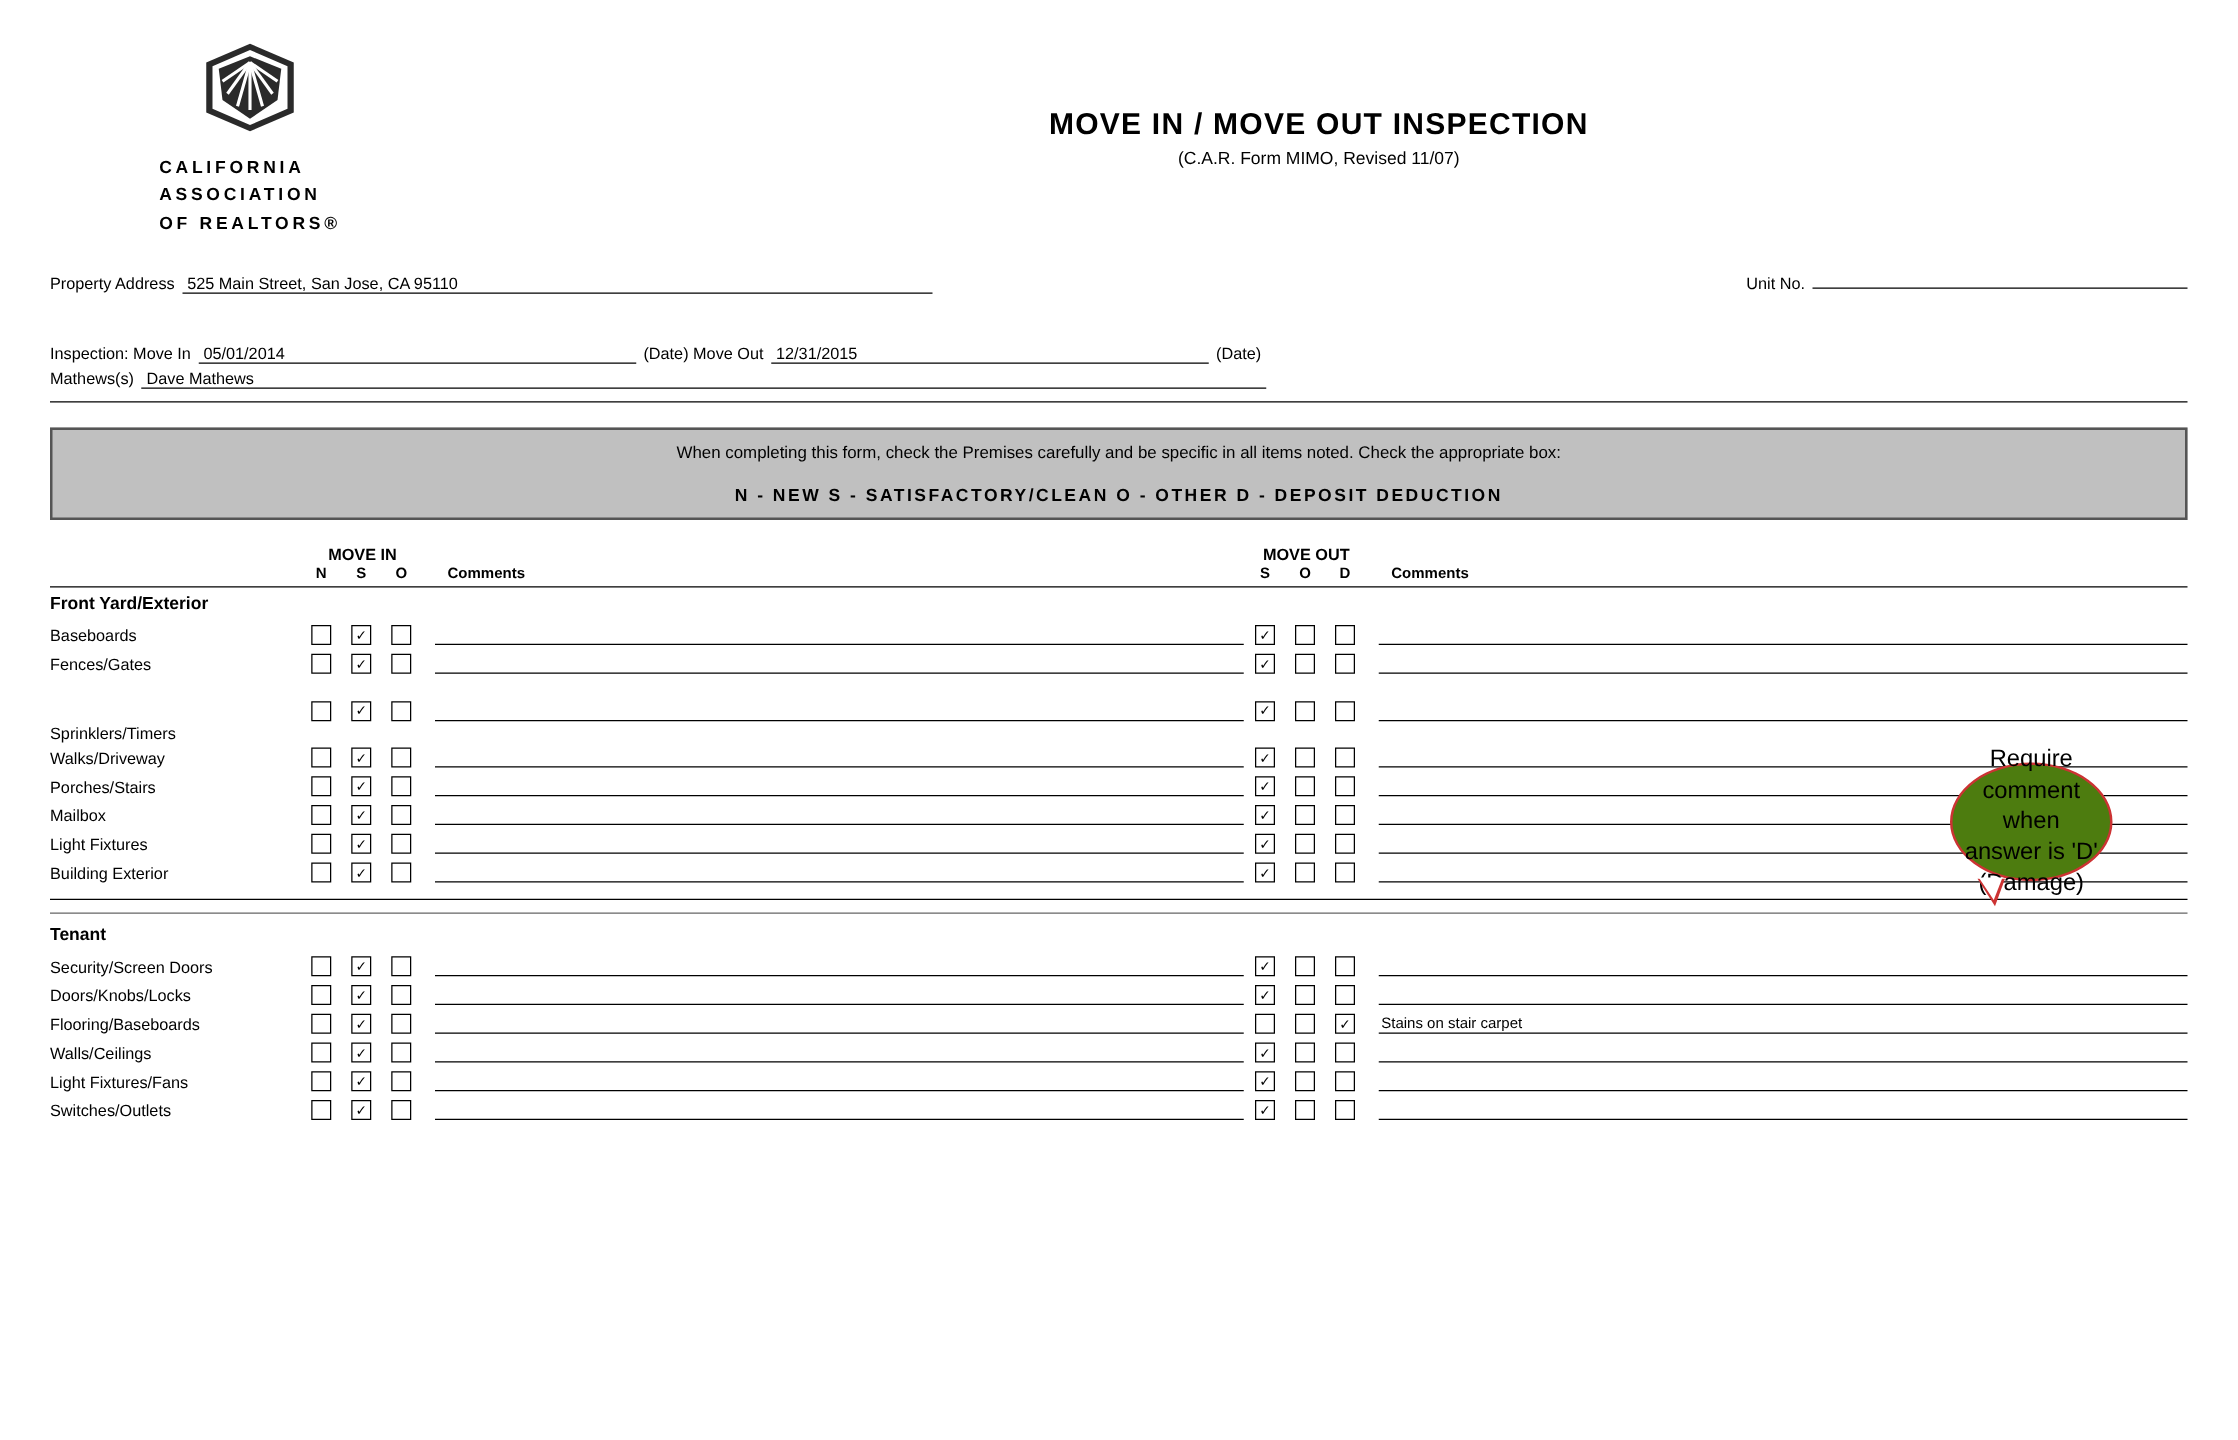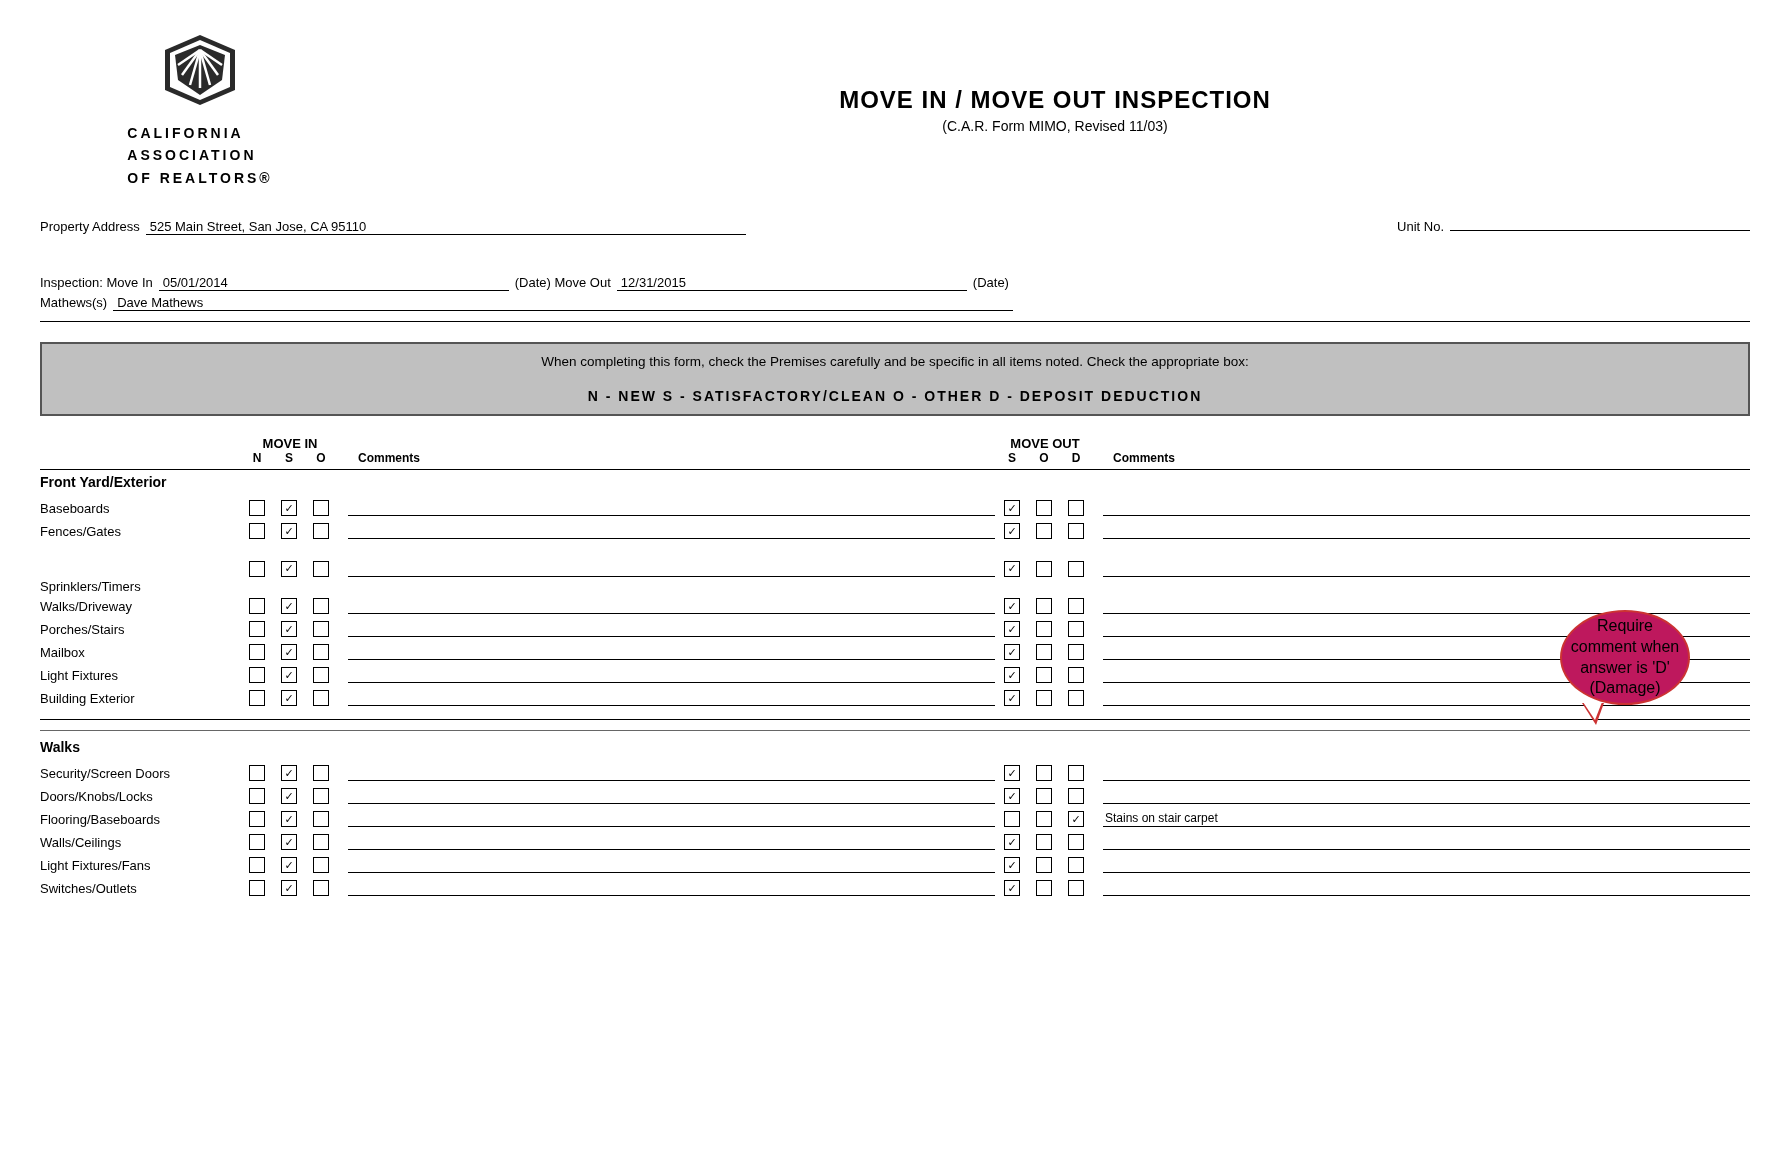--- a/index.html
+++ b/index.html
@@ -159,21 +159,21 @@
       <line x1="40" y1="20" x2="18" y2="35" stroke="white" stroke-width="2.5"></line>
     </svg>
     <div class="logo-text">
       <span>CALIFORNIA</span><br>
       <span>ASSOCIATION</span><br>
       <span>OF REALTORS®</span>
     </div>
   </div>
   <div class="title-area">
     <div class="main-title">MOVE IN / MOVE OUT INSPECTION</div>
-    <div class="sub-title">(C.A.R. Form MIMO, Revised 11/03)</div>
+    <div class="sub-title">(C.A.R. Form MIMO, Revised 11/07)</div>
   </div>
 </div>
 
 <div class="address-section">
   <div class="address-row">
     <span class="address-label">Property Address</span>
     <span class="underline-value" style="min-width:600px;">525 Main Street, San Jose, CA 95110</span>
     <span class="unit-label address-label">Unit No.</span>
     <span class="underline-value" style="min-width:300px;"></span>
   </div>
@@ -436,37 +436,37 @@
     <div class="checkbox-cell">
         <div class="checkbox"></div>
       </div>
     <div class="checkbox-cell">
         <div class="checkbox"></div>
       </div>
     <div class="comment-cell" style="position:relative;">
       <div class="comment-line"></div>
 
       <div style="position:absolute; top:-80px; right:60px;">
-        <div style="position:relative; background:#be185d; border:2.5px solid #cc3333; border-radius:50%; width:130px; height:95px; display:flex; align-items:center; justify-content:center; text-align:center; font-size:16px; padding:8px; line-height:1.3;">
+        <div style="position:relative; background:#4d7c0f; border:2.5px solid #cc3333; border-radius:50%; width:130px; height:95px; display:flex; align-items:center; justify-content:center; text-align:center; font-size:19px; padding:8px; line-height:1.3;">
           <span>Require comment when answer is 'D' (Damage)</span>
 
           <div style="position:absolute; bottom:-22px; left:20px; width:0; height:0; border-left:14px solid transparent; border-right:8px solid transparent; border-top:22px solid #cc3333;"></div>
           <div style="position:absolute; bottom:-17px; left:21px; width:0; height:0; border-left:12px solid transparent; border-right:7px solid transparent; border-top:18px solid white; z-index:1;"></div>
         </div>
       </div>
     </div>
   </div>
 </div>
 
 <hr class="section-divider">
 <hr class="section-divider-light" style="margin-bottom:8px;">
 
 <div>
   <div style="display:grid; grid-template-columns: 200px 30px 30px 30px 1fr 30px 30px 30px 1fr; min-height:22px; margin-bottom:1px;">
-    <div style="font-weight:bold; font-size:14px;">Walks</div>
+    <div style="font-weight:bold; font-size:14px;">Tenant</div>
   </div>
 
   <div style="display:grid; grid-template-columns: 200px 30px 30px 30px 1fr 30px 30px 30px 1fr; align-items:center; gap:2px; min-height:22px; margin-bottom:1px;">
     <div style="font-size:13px;">Security/Screen Doors</div>
     <div class="checkbox-cell">
         <div class="checkbox"></div>
       </div>
     <div class="checkbox-cell">
         <div class="checkbox checked"></div>
       </div>

